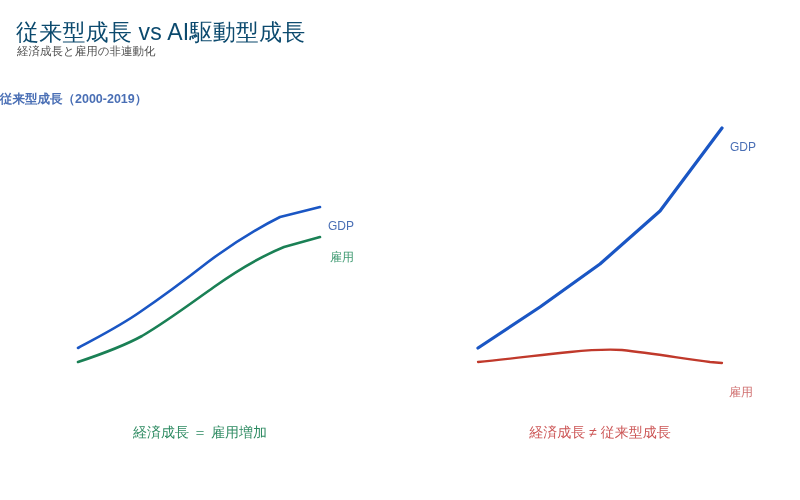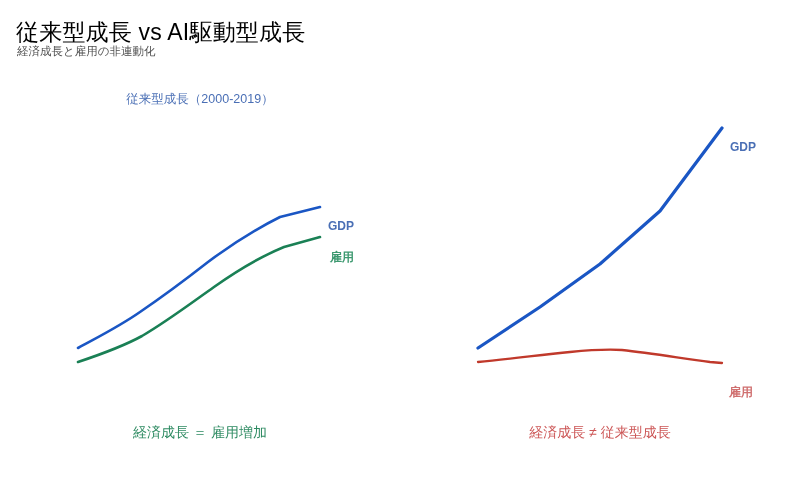--- a/index.html
+++ b/index.html
@@ -19,21 +19,21 @@
     overflow: hidden;
   }
 
   
   #title {
     position: absolute;
     left: 16px;
     top: 17px;
     font-size: 23px;
     line-height: 30px;
-    color: #000000;
+    color: #0c4a6e;
     font-weight: 400;
     letter-spacing: 0.2px;
     white-space: nowrap;
   }
   #subtitle {
     position: absolute;
     left: 17px;
     top: 43px;
     font-size: 11.5px;
     line-height: 16px;
@@ -50,24 +50,24 @@
     height: 380px;
   }
   #panel-left  { left: 0px; }
   #panel-right { left: 400px; }
 
   .panel-title {
     position: absolute;
     top: 6px;
     left: 0;
     width: 400px;
-    text-align: center;
+    text-align: left;
     font-size: 12.5px;
     line-height: 18px;
-    font-weight: 400;
+    font-weight: 700;
     white-space: nowrap;
   }
   #panel-left .panel-title  { color: #4a6fb5; }
   #panel-right .panel-title { color: #c0504d; }
 
   .panel-caption {
     position: absolute;
     top: 339px;
     left: 0;
     width: 400px;
@@ -93,21 +93,21 @@
     width: 400px;
     height: 300px;
     overflow: visible;
   }
 
   
   .series-label {
     position: absolute;
     font-size: 12px;
     line-height: 14px;
-    font-weight: 700;
+    font-weight: 400;
     white-space: nowrap;
   }
   .lbl-gdp-left  { left: 328px; top: 115px; color: #4a6fb5; }
   .lbl-emp-left  { left: 330px; top: 146px; color: #3d9970; }
   .lbl-gdp-right { left: 330px; top: 36px;  color: #4a6fb5; }
   .lbl-emp-right { left: 329px; top: 281px; color: #d07070; }
 </style>
 </head>
 <body>
 

